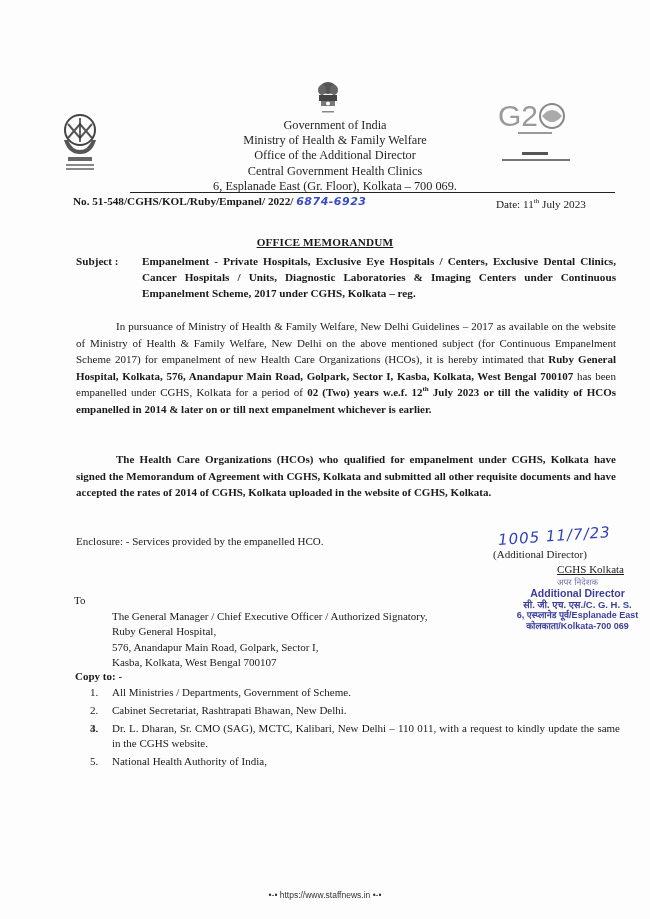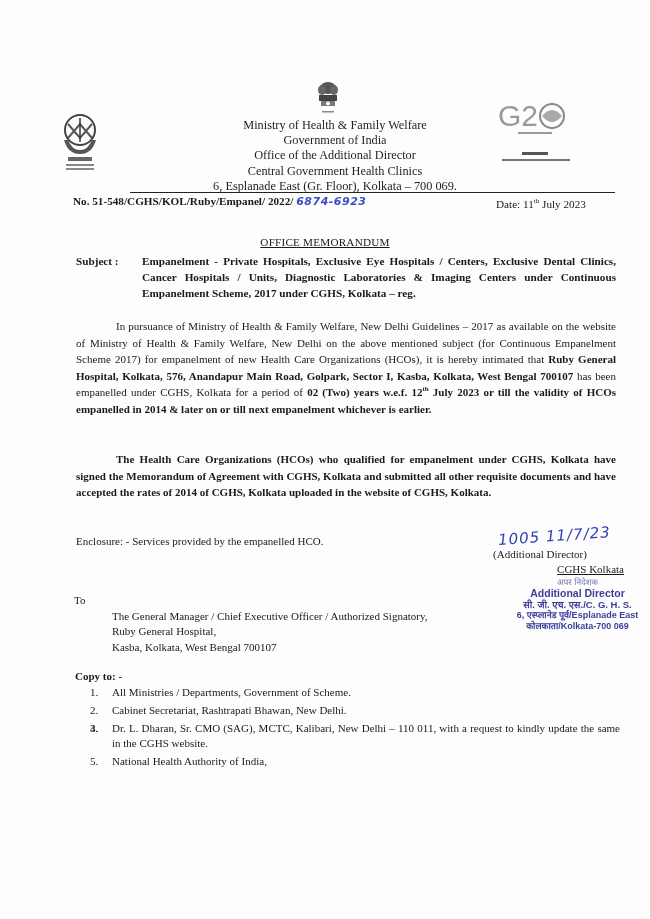--- a/index.html
+++ b/index.html
@@ -66,21 +66,21 @@
       font-size: 11.2px;
       font-weight: normal;
       white-space: nowrap;
     }
     sup { font-size: 7px; line-height: 0; }
 
     .memo-title {
       left: 0; width: 650px; top: 236px;
       text-align: center;
       font-size: 11.2px;
-      font-weight: normal;
+      font-weight: bold;
       text-decoration: underline;
       letter-spacing: 0.2px;
     }
 
     .subject {
       left: 76px; top: 253px; width: 540px;
       font-size: 11.2px;
       font-weight: bold;
       line-height: 16px;
     }
@@ -216,22 +216,22 @@
       <text x="18" y="36" font-family="Liberation Sans, sans-serif" font-size="30" fill="#9a9a9a">G2</text>
       <circle cx="72" cy="26" r="12" fill="none" stroke="#888" stroke-width="2"></circle>
       <path d="M62 26 Q72 14 82 26 Q72 38 62 26" fill="#aaa"></path>
       <rect x="38" y="42" width="34" height="2" fill="#999"></rect>
       <rect x="42" y="62" width="26" height="3" fill="#555"></rect>
       <rect x="22" y="69" width="68" height="2" fill="#777"></rect>
     </svg>
   </div>
 
   <div class="abs header-block">
+    <div>Government of India</div>
     <div>Ministry of Health &amp; Family Welfare</div>
-    <div>Government of India</div>
     <div>Office of the Additional Director</div>
     <div>Central Government Health Clinics</div>
     <div>6, Esplanade East (Gr. Floor), Kolkata – 700 069.</div>
   </div>
 
   <div class="abs rule"></div>
 
   <div class="abs ref-line">
     <span>No. 51-548/CGHS/KOL/Ruby/Empanel/ 2022/</span>
     <span class="ref-handwritten">6874-6923</span>
@@ -263,26 +263,28 @@
     <div class="en1">Additional Director</div>
     <div class="line3">सी. जी. एच. एस./C. G. H. S.</div>
     <div class="line4">6, एस्प्लानेड पूर्व/Esplanade East</div>
     <div class="line5">कोलकाता/Kolkata-700 069</div>
   </div>
 
   <div class="abs to-label">To</div>
   <div class="abs address">
     <div>The General Manager / Chief Executive Officer / Authorized Signatory,</div>
     <div>Ruby General Hospital,</div>
+    <div>576, Anandapur Main Road, Golpark, Sector I,</div>
     <div>Kasba, Kolkata, West Bengal 700107</div>
   </div>
 
   <div class="abs copy-label">Copy to: -</div>
   <ol class="abs copy-list">
     <li><span class="num">1.</span><span>All Ministries / Departments, Government of Scheme.</span></li>
     <li><span class="num">2.</span><span>Cabinet Secretariat, Rashtrapati Bhawan, New Delhi.</span></li>
     <li><span class="num">3.</span></li>
     <li><span class="num">4.</span><span>Dr. L. Dharan, Sr. CMO (SAG), MCTC, Kalibari, New Delhi – 110 011, with a request to kindly update the same in the CGHS website.</span></li>
     <li><span class="num">5.</span><span>National Health Authority of India,</span></li>
   </ol>
 
+  <div class="abs footer">•-• https://www.staffnews.in •-•</div>
 
 </div>
 
 </body></html>

